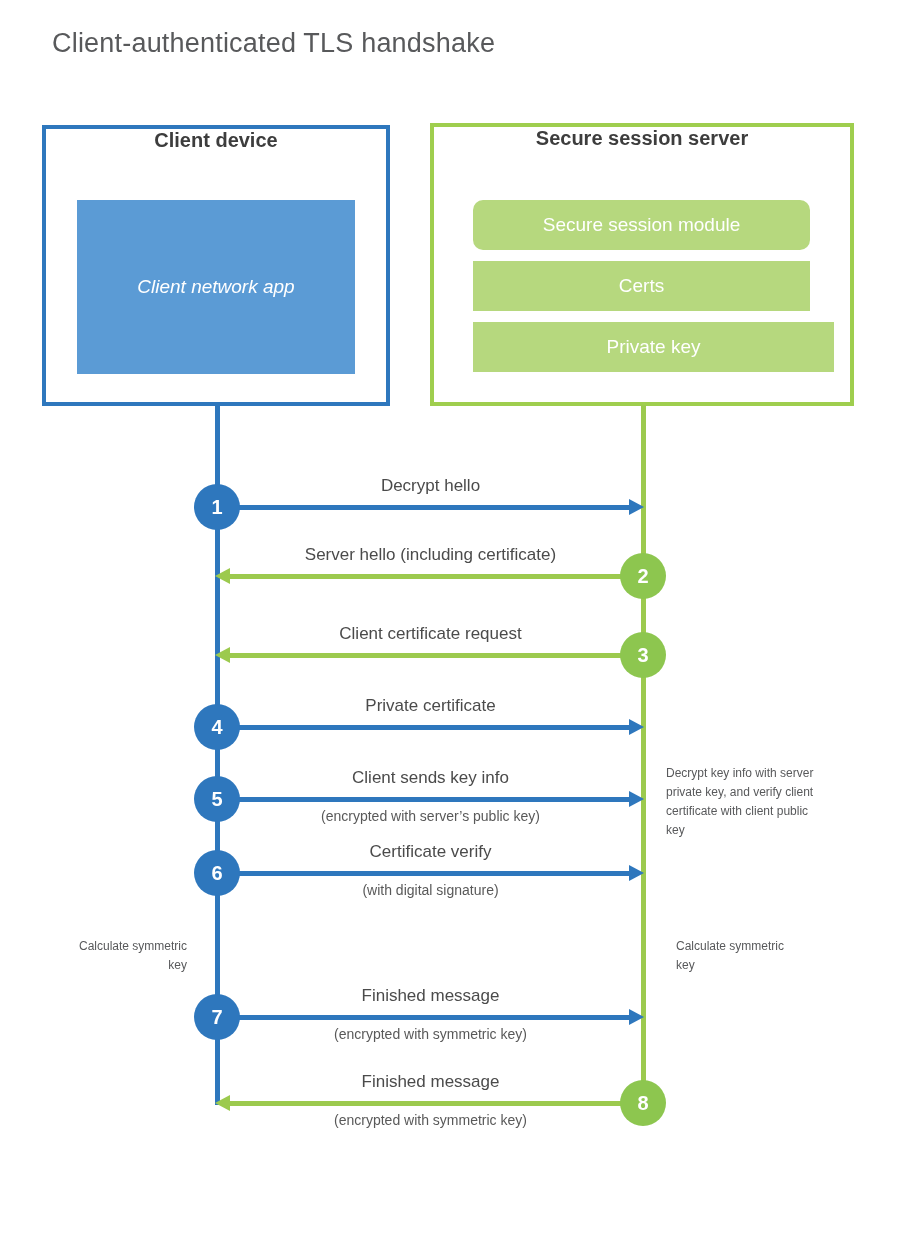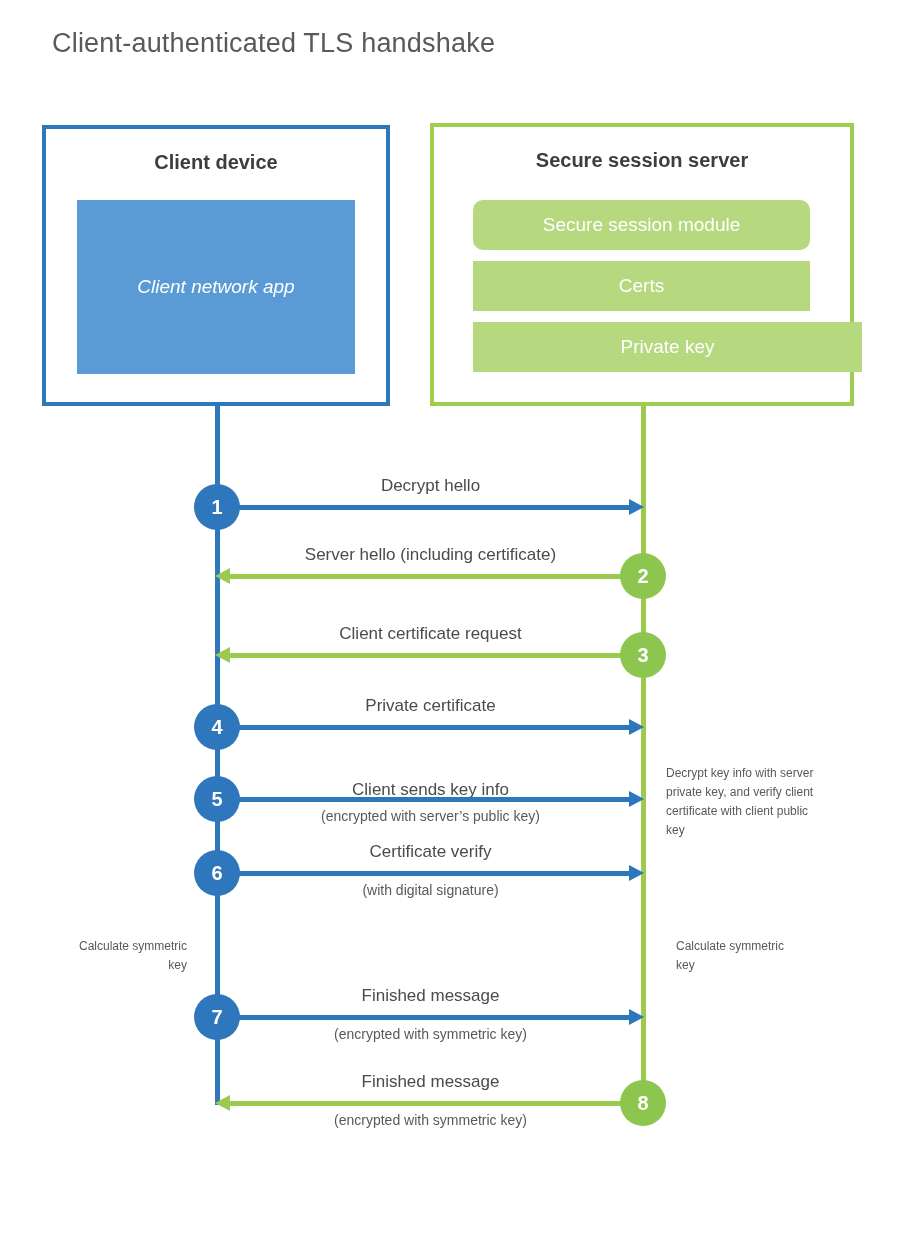--- a/index.html
+++ b/index.html
@@ -7,21 +7,21 @@
     position:relative; width:900px; height:1256px; background:#ffffff;
     font-family:"Liberation Sans", sans-serif; overflow:hidden;
   }
   .abs { position:absolute; }
 
   .page-title { font-size:27px; color:#58595b; font-weight:300; letter-spacing:0.2px; }
 
   .entity-box { border:4px solid; background:#ffffff; box-sizing:border-box; text-align:center; }
   .entity-box.blue  { border-color:#2e77bd; }
   .entity-box.green { border-color:#9fce4e; }
-  .entity-title { font-weight:bold; font-size:20px; color:#3d3d3d; margin-top:22px; }
+  .entity-title { font-weight:bold; font-size:20px; color:#3d3d3d; }
 
   .fill-box { display:flex; align-items:center; justify-content:center;
               color:#ffffff; font-size:19px; text-align:center; }
   .client-app { background:#5b9bd5; }
   .client-app span { width:170px; line-height:26px;font-style:italic; }
   .server-bar { background:#b6d87e; }
 
   .lifeline { width:5px; }
   .lifeline.blue  { background:#2e77bd; }
   .lifeline.green { background:#9cca4e; }
@@ -62,21 +62,21 @@
 
   <div class="abs entity-box green" style="left:430px; top:123px; width:424px; height:283px;">
     <div class="entity-title">Secure session server</div>
   </div>
   <div class="abs fill-box server-bar" style="left:473px; top:200px; width:337px; height:50px;border-radius:10px;">
     <span>Secure session module</span>
   </div>
   <div class="abs fill-box server-bar" style="left:473px; top:261px; width:337px; height:50px;">
     <span>Certs</span>
   </div>
-  <div class="abs fill-box server-bar" style="left:473px; top:322px; width:389px; height:50px;">
+  <div class="abs fill-box server-bar" style="left:473px; top:322px; width:361px; height:50px;">
     <span>Private key</span>
   </div>
 
   <div class="abs lifeline blue" style="left:215px; top:405px; height:700px;"></div>
   <div class="abs lifeline green" style="left:641px; top:405px; height:700px;"></div>
 
   <div>
     <div class="abs alabel" style="top:476px;">Decrypt hello</div>
     <div class="abs aline blue" style="left:219px; top:505px; width:411px;"></div>
     <div class="abs ahead right" style="left:629px; top:499px;"></div>
@@ -98,21 +98,21 @@
   </div>
 
   <div>
     <div class="abs alabel" style="top:696px;">Private certificate</div>
     <div class="abs aline blue" style="left:219px; top:725px; width:411px;"></div>
     <div class="abs ahead right" style="left:629px; top:719px;"></div>
     <div class="abs step-circle blue" style="left:194px; top:704px;">4</div>
   </div>
 
   <div>
-    <div class="abs alabel" style="top:768px;margin-top:12px;">Client sends key info</div>
+    <div class="abs alabel" style="top:768px;">Client sends key info</div>
     <div class="abs aline blue" style="left:219px; top:797px; width:411px;"></div>
     <div class="abs ahead right" style="left:629px; top:791px;"></div>
     <div class="abs step-circle blue" style="left:194px; top:776px;">5</div>
     <div class="abs asub" style="top:808px;">(encrypted with server’s public key)</div>
   </div>
 
   <div>
     <div class="abs alabel" style="top:842px;">Certificate verify</div>
     <div class="abs aline blue" style="left:219px; top:871px; width:411px;"></div>
     <div class="abs ahead right" style="left:629px; top:865px;"></div>

